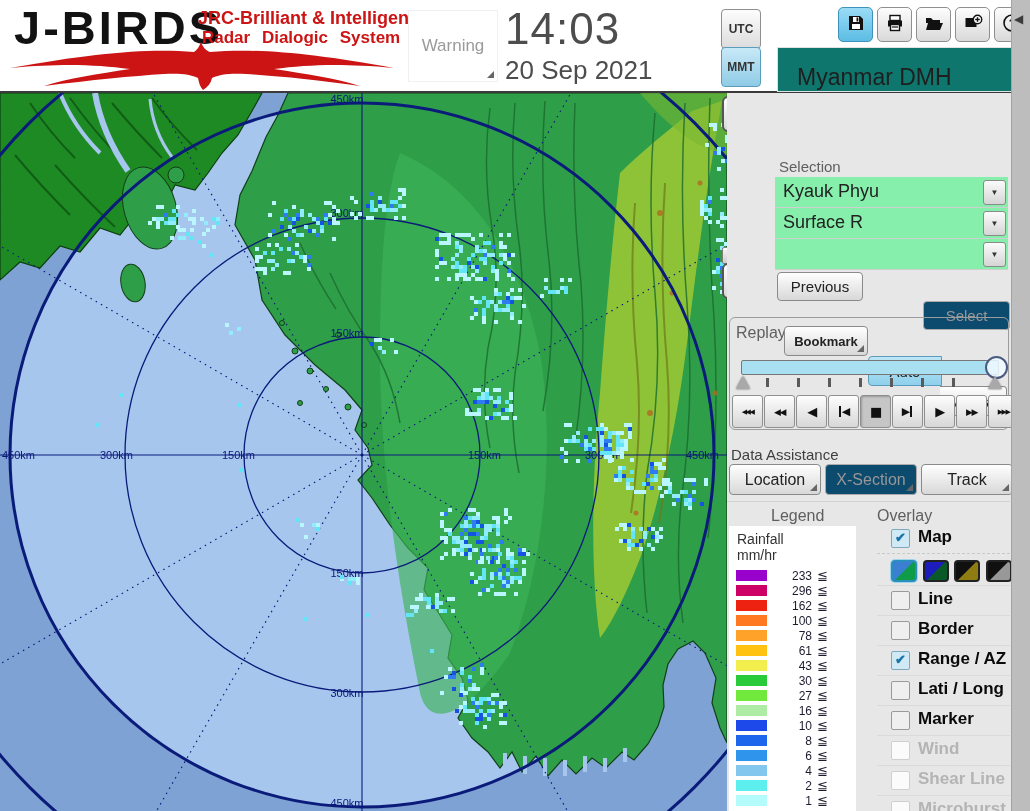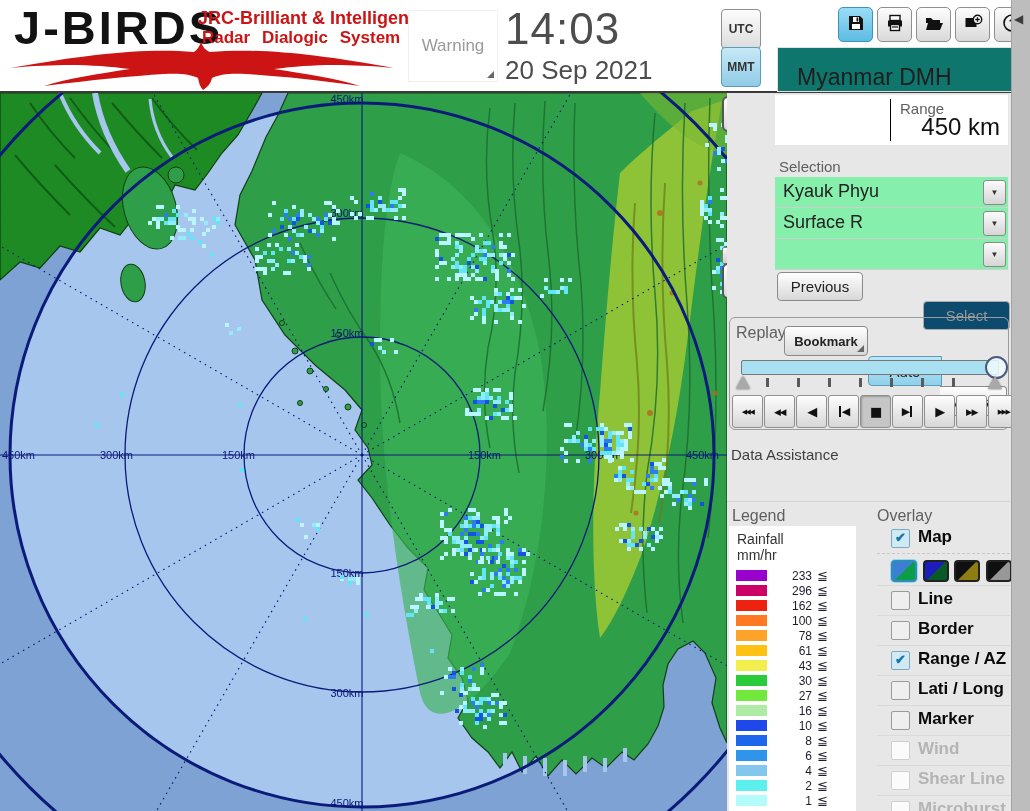--- a/index.html
+++ b/index.html
@@ -1076,25 +1076,20 @@
   <div class="zoom-btn" style="left:722px;top:263px;">
     <svg width="22" height="22" viewBox="0 0 22 22">
       <circle cx="9" cy="9" r="6.5" fill="none" stroke="#111" stroke-width="2"></circle>
       <line x1="14" y1="14" x2="20" y2="20" stroke="#111" stroke-width="2.6"></line>
       <line x1="5.5" y1="9" x2="12.5" y2="9" stroke="#111" stroke-width="2"></line>
     </svg>
   </div>
 
   <div id="panel"></div>
 
-  <div class="abs white-box" style="left:775px;top:95px;width:233px;height:50px;">
-    <div class="abs" style="left:115px;top:4px;width:1px;height:42px;background:#000;"></div>
-    <div class="abs plabel" style="left:125px;top:5px;">Range</div>
-    <div class="abs" style="right:8px;top:18px;font-size:24px;color:#111;">450 km</div>
-  </div>
 
   <div class="abs plabel" style="left:779px;top:158px;">Selection</div>
   <div class="abs" style="left:775px;top:177px;width:233px;">
     <div class="sel-row">
       <span>Kyauk Phyu</span>
       <div class="dd-btn">▼</div>
     </div>
     <div class="sel-row">
       <span>Surface R</span>
       <div class="dd-btn">▼</div>
@@ -1176,23 +1171,34 @@
         </div>
         <div class="pb-btn">
           <span style="display:flex;align-items:center;">
             <span style="font-size:7px;letter-spacing:-1.5px;">▶▶▶</span>
           </span>
         </div>
       </div>
   </div>
 
   <div class="abs plabel" style="left:731px;top:446px;color:#3f3f3f;">Data Assistance</div>
+  <div class="abs" id="da-buttons" style="left:729px;top:464px;display:flex;gap:4px;">
+      <div class="btn corner" style="width: 90px; height: 29px; font-size: 16px; position: relative;">
+        <span>Location</span>
+      </div>
+      <div class="btn corner disabled" style="width: 90px; height: 29px; font-size: 16px; position: relative;">
+        <span>X-Section</span>
+      </div>
+      <div class="btn corner" style="width: 90px; height: 29px; font-size: 16px; position: relative;">
+        <span>Track</span>
+      </div>
+    </div>
 
   <div class="abs" style="left:727px;top:501px;width:283px;height:1px;background:#d2d2d2;"></div>
-  <div class="abs plabel" style="left:732px;top:507px;font-size:16px;">Legend</div>
+  <div class="abs plabel" style="left:771px;top:507px;font-size:16px;">Legend</div>
   <div class="abs plabel" style="left:877px;top:507px;font-size:16px;">Overlay</div>
 
   <div class="abs white-box" style="left:729px;top:526px;width:127px;height:285px;">
     <div class="abs" style="left:8px;top:5px;font-size:14px;color:#333;">Rainfall</div>
     <div class="abs" style="left:8px;top:21px;font-size:14px;color:#333;">mm/hr</div>
     <div class="abs" id="legend-rows" style="left:0;top:43px;width:127px;">
         <div class="lg-row">
           <div class="lg-sw" style="background:#9902cc"></div>
           <div class="lg-val">233</div>
           <div class="lg-op">≦</div>

